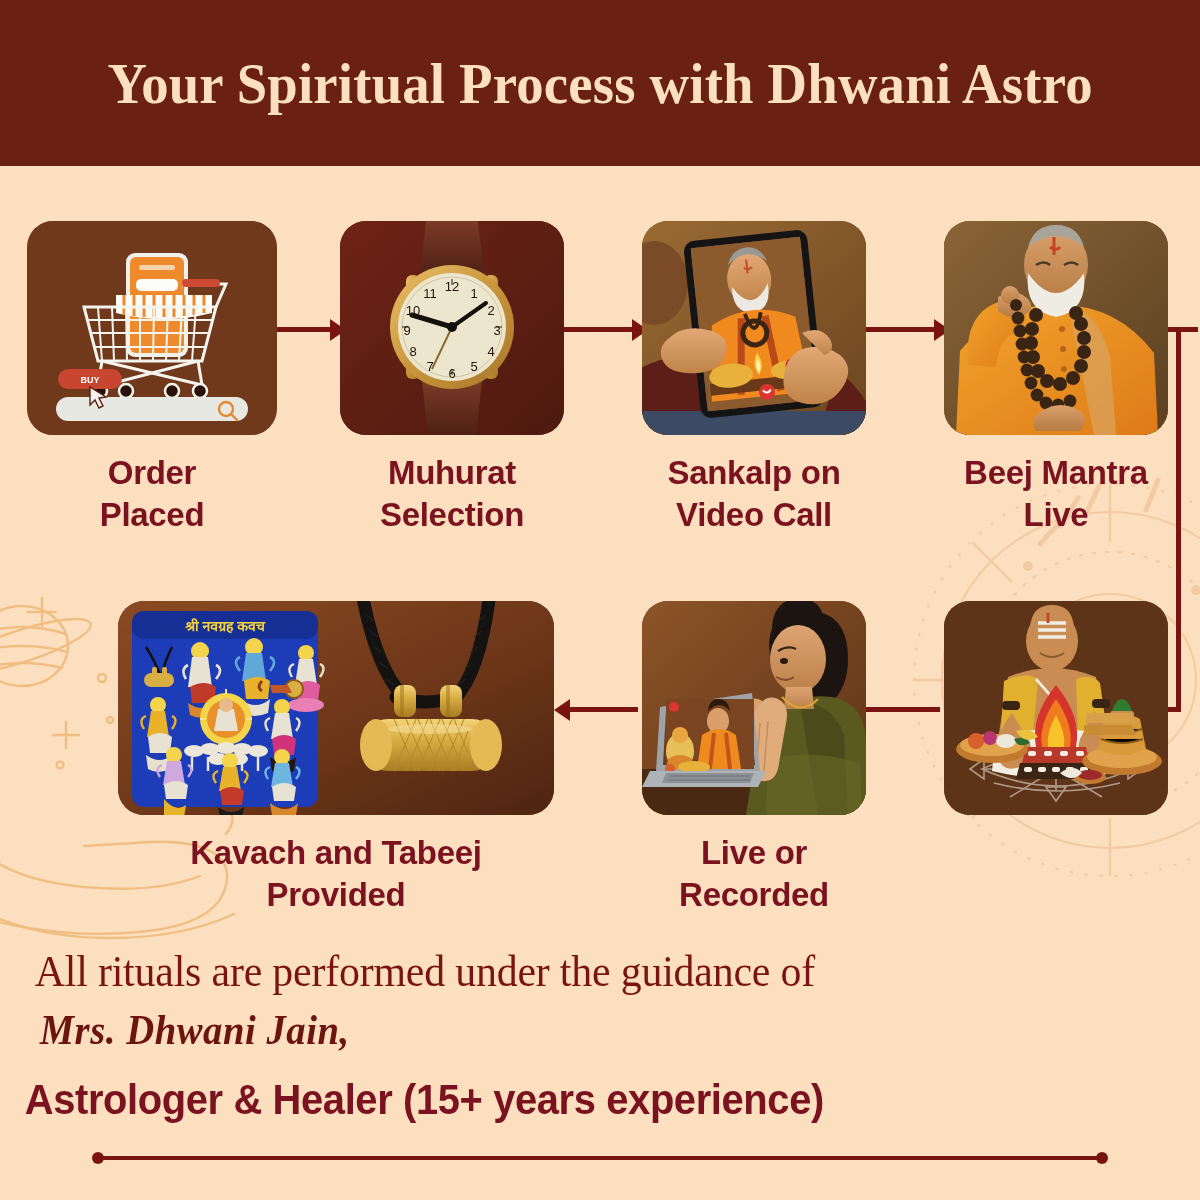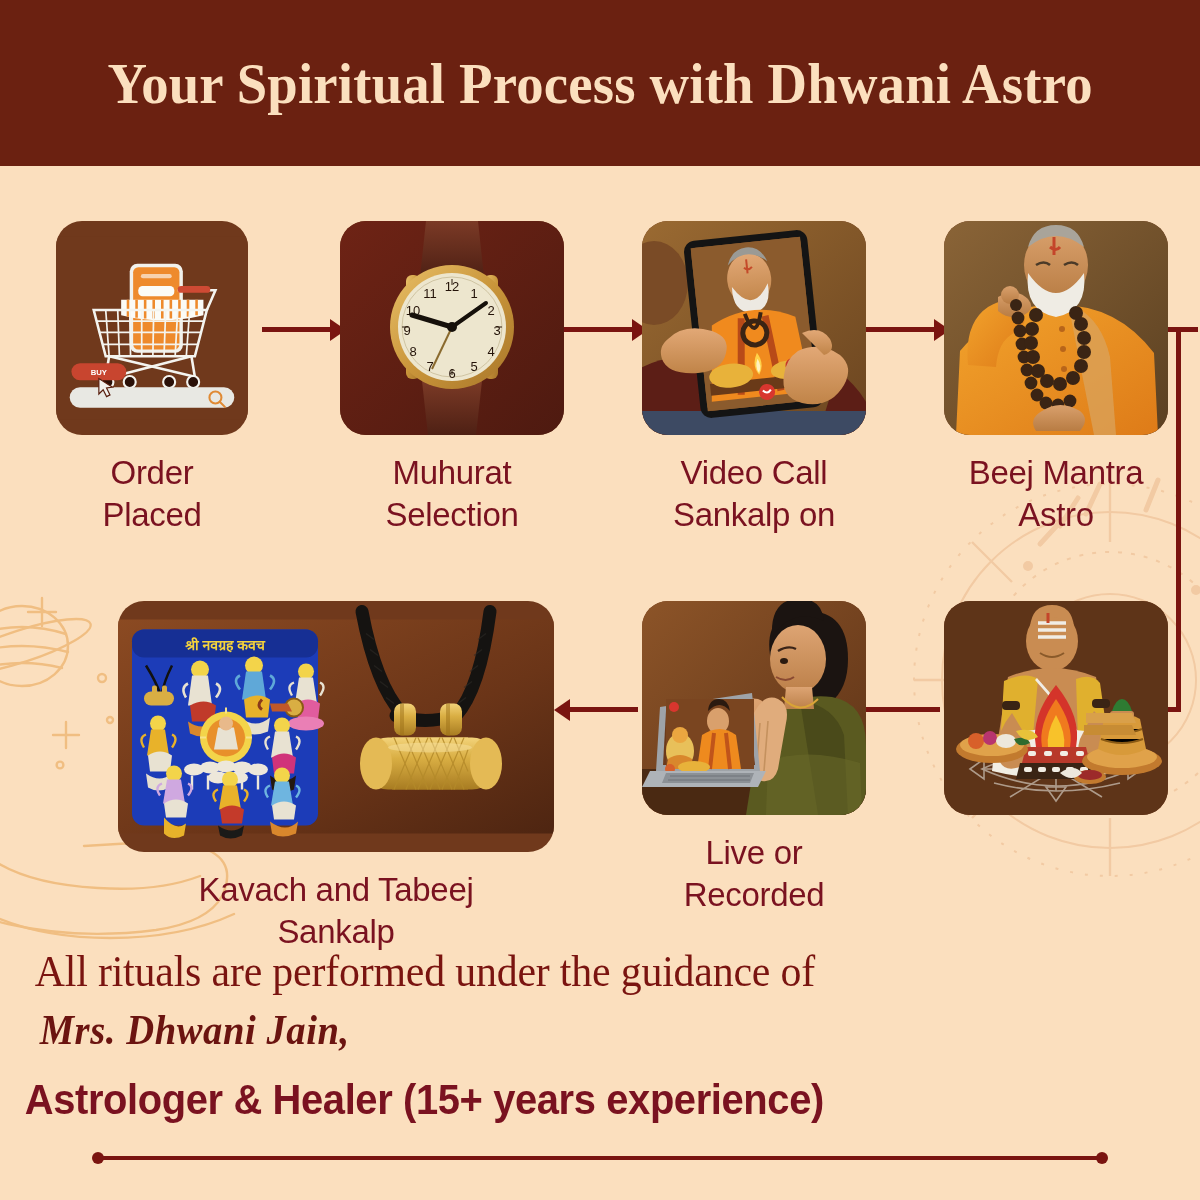--- a/index.html
+++ b/index.html
@@ -87,21 +87,21 @@
     overflow: hidden;
     position: relative;
     background: #70391C;
     box-shadow: 0 0 0 0 rgba(0,0,0,0);
   }
   .thumb svg { display: block; width: 100%; height: 100%; }
   .step-label {
     margin-top: 17px;
     text-align: center;
     font-size: 33px;
-    font-weight: normal;
+    font-weight: bold;
     line-height: 1.28;
     color: #7A1220;
     letter-spacing: -.3px;
   }
 
   
   .footer {
     position: absolute;
     left: 0;
     top: 945px;
@@ -241,21 +241,21 @@
   <div class="conn conn-h" style="left:1119px; top:541px; width:62px;"></div>
   <div class="arrow-head arrow-left" style="left:1108px; top:533px;"></div>
 
   <div class="conn conn-h" style="left:862px; top:541px; width:78px;"></div>
   <div class="arrow-head arrow-left" style="left:850px; top:533px;"></div>
 
   <div class="conn conn-h" style="left:566px; top:541px; width:72px;"></div>
   <div class="arrow-head arrow-left" style="left:554px; top:533px;"></div>
 
   <div class="step" style="left:40px; top:55px; width:224px;">
-    <div class="thumb" style="width:192px; height:214px; background:#70391C;">
+    <div class="thumb" style="width:250px; height:214px; background:#70391C;">
       <svg viewBox="0 0 224 214">
         <rect width="224" height="214" fill="#70391C"></rect>
 
         <rect x="86" y="32" width="62" height="104" rx="9" fill="#F1F1EC"></rect>
         <rect x="90" y="36" width="54" height="96" rx="6" fill="#EE8A2C"></rect>
         <rect x="99" y="44" width="36" height="5" rx="2.5" fill="#F7D2AE"></rect>
         <rect x="96" y="58" width="42" height="12" rx="5" fill="#FBFBF7"></rect>
 
         <path d="M76 74 h96 v18 q-48 12 -96 0 z" fill="#FBFBF7"></path>
         <g stroke="#EE8A2C" stroke-width="3">
@@ -425,22 +425,22 @@
           <circle cx="118" cy="172" r="8" fill="#D8362E"></circle>
           <path d="M114 170 q4 5 8 0" stroke="#FFF" stroke-width="2" fill="none"></path>
         </g>
 
         <path d="M26 118 q16 -16 44 -8 q18 6 14 22 q-4 18 -28 20 q-30 2 -36 -14 q-4 -12 6 -20z" fill="url(#skin)"></path>
         <path d="M156 130 q22 -10 42 4 q14 12 4 30 q-14 24 -42 18 q-22 -6 -18 -28 q2 -16 14 -24z" fill="url(#skin)"></path>
         <path d="M160 112 q18 -8 28 6 q6 12 -6 16" fill="url(#skin)"></path>
       </svg>
     </div>
     <div class="step-label">
+      <div>Sankalp on</div>
       <div>Video Call</div>
-      <div>Sankalp on</div>
     </div>
   </div>
 
   <div class="step" style="left:944px; top:55px; width:224px;">
     <div class="thumb" style="width:224px; height:214px;">
       <svg viewBox="0 0 224 214">
         <defs>
           <linearGradient id="pbg" x1="0" y1="0" x2="1" y2="1">
             <stop offset="0%" stop-color="#8A6437"></stop>
               <stop offset="100%" stop-color="#5B4021"></stop>
@@ -505,26 +505,26 @@
 
         <g fill="#B8651A">
           <circle cx="118" cy="108" r="3"></circle>
             <circle cx="119" cy="128" r="3"></circle>
           <circle cx="120" cy="148" r="3"></circle>
         </g>
       </svg>
     </div>
     <div class="step-label">
       <div>Beej Mantra</div>
-      <div>Astro</div>
+      <div>Live</div>
     </div>
   </div>
 
   <div class="step" style="left:118px; top:435px; width:436px;">
-    <div class="thumb" style="width:436px; height:251px;">
+    <div class="thumb" style="width:436px; height:214px;">
       <svg viewBox="0 0 436 214">
         <defs>
           <linearGradient id="kbg" x1="0" y1="0" x2="1" y2="1">
             <stop offset="0%" stop-color="#8B4A22"></stop>
               <stop offset="60%" stop-color="#6B3518"></stop>
             <stop offset="100%" stop-color="#4E2511"></stop>
           </linearGradient>
           <linearGradient id="tgold" x1="0" y1="0" x2="0" y2="1">
             <stop offset="0%" stop-color="#F3D37A"></stop>
               <stop offset="40%" stop-color="#D9AE43"></stop>
@@ -659,21 +659,21 @@
         <rect x="274" y="118" width="76" height="52" fill="url(#tgold)"></rect>
         <g stroke="#B48A2A" stroke-width="1.2" opacity=".85">
           <path d="M276 118 l22 52 M288 118 l22 52 M300 118 l22 52 M312 118 l22 52 M324 118 l22 52 M336 118 l14 34"></path>
           <path d="M298 118 l-22 52 M310 118 l-22 52 M322 118 l-22 52 M334 118 l-22 52 M346 118 l-22 52 M350 130 l-14 40"></path>
         </g>
         <ellipse cx="312" cy="128" rx="42" ry="5" fill="#F7E2A0" opacity=".5"></ellipse>
       </svg>
     </div>
     <div class="step-label">
       <div>Kavach and Tabeej</div>
-      <div>Sankalp</div>
+      <div>Provided</div>
     </div>
   </div>
 
   <div class="step" style="left:642px; top:435px; width:224px;align-items:center;">
     <div class="thumb" style="width:224px; height:214px;">
       <svg viewBox="0 0 224 214">
         <defs>
           <linearGradient id="lbg" x1="0" y1="0" x2="1" y2="1">
             <stop offset="0%" stop-color="#8C5428"></stop>
               <stop offset="100%" stop-color="#5E3317"></stop>

